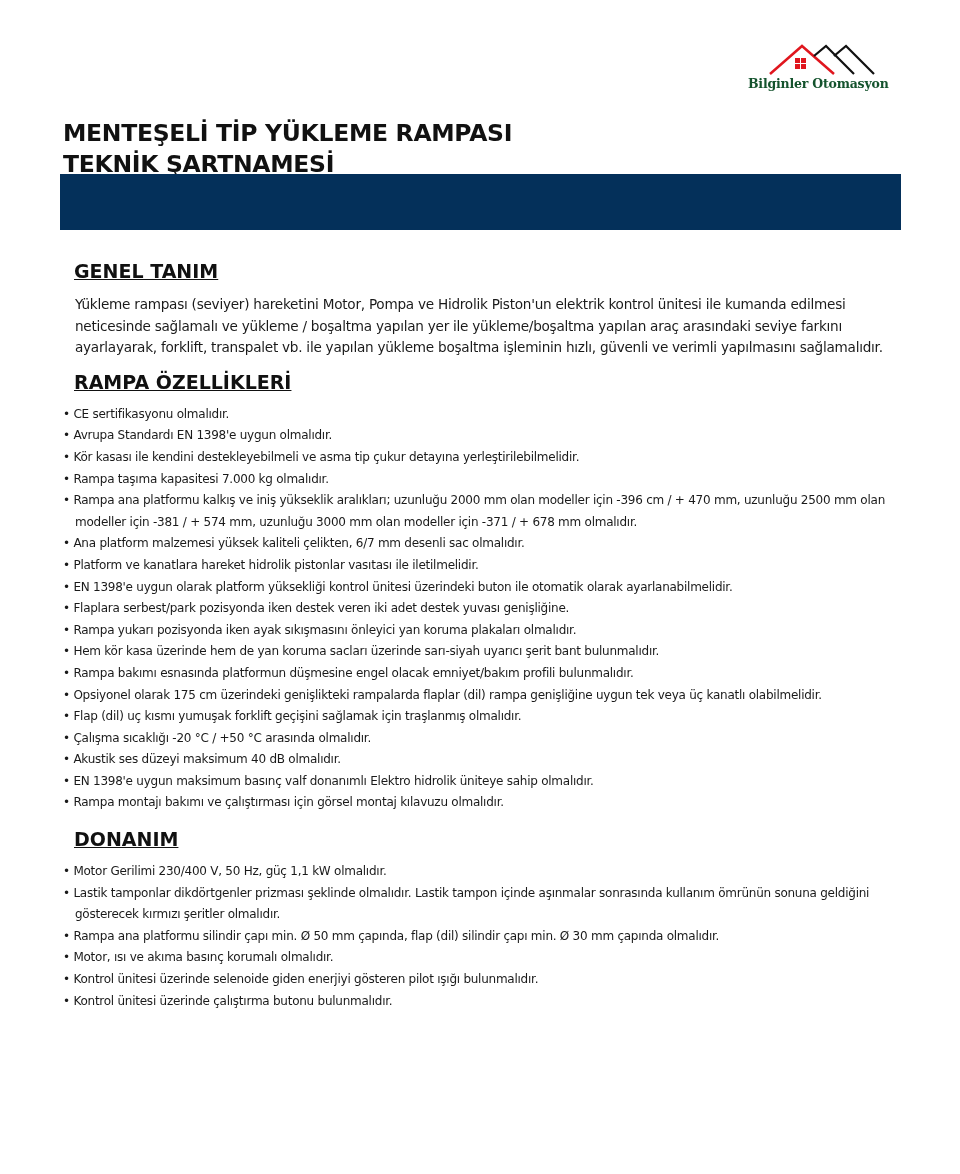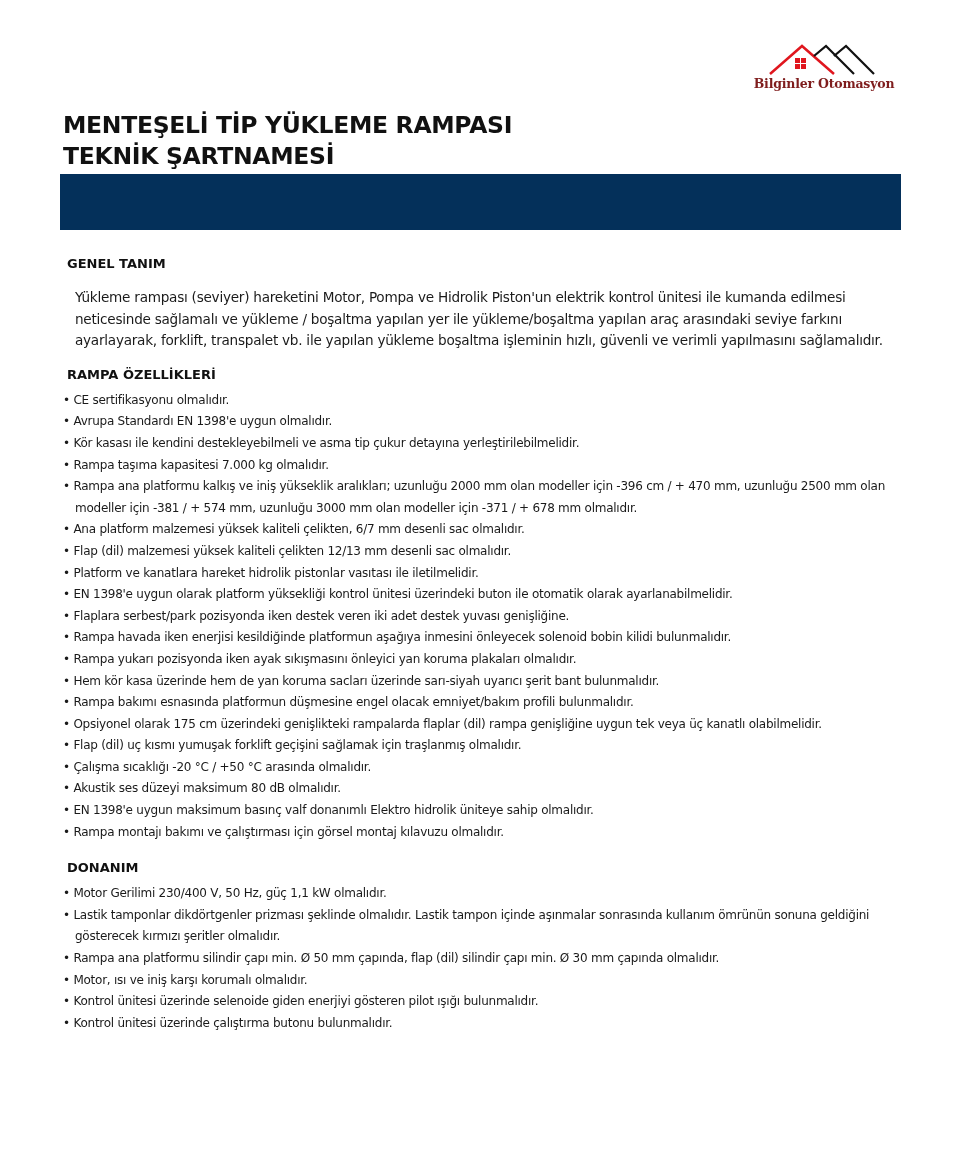--- a/index.html
+++ b/index.html
@@ -1,27 +1,27 @@
 <!DOCTYPE html>
 <html><head>
 <meta charset="utf-8">
 <style>
   html, body { margin: 0; padding: 0; background: #ffffff; }
   body { width: 960px; height: 1174px; position: relative; overflow: hidden;
          font-family: "DejaVu Sans", sans-serif; color: #1a1a1a; }
   .logo { position: absolute; left: 748px; top: 40px; width: 152px; height: 55px; }
   .logo svg { position: absolute; left: 20px; top: 0; }
-  .logo-text { position: absolute; left: 0; top: 36px; width: 152px; text-align: center;
+  .logo-text { position: absolute; left: 0; top: 36px; width: 152px; text-align: left;
                font-family: "DejaVu Serif", serif; font-weight: bold; font-size: 12.5px;
-               color: #7f1d1d; letter-spacing: -0.2px; white-space: nowrap; }
-  .title { position: absolute; left: 63px; top: 110px; font-weight: bold; font-size: 23.5px;
+               color: #14532d; letter-spacing: -0.2px; white-space: nowrap; }
+  .title { position: absolute; left: 63px; top: 118px; font-weight: bold; font-size: 23.5px;
            line-height: 31px; color: #111; letter-spacing: -0.3px; }
   .banner { position: absolute; left: 60px; top: 174px; width: 841px; height: 56px; background: #04305a; }
   .content { position: absolute; left: 63px; top: 249px; width: 860px; }
-  h2 { margin: 4px; font-size: 13px; font-weight: bold; line-height: 22px; color: #111; }
+  h2 { margin: 11px; font-size: 19px; font-weight: bold; line-height: 22px; color: #111; text-decoration: underline; }
   .para { font-size: 13.6px; line-height: 21.6px; margin: 12px; letter-spacing: -0.25px; }
   ul { list-style: none; margin: 0; padding: 0; }
   li { font-size: 12px; line-height: 21.6px; padding-left: 12px; text-indent: -12px; letter-spacing: -0.25px; }
   li::before { content: "• "; }
   .sec2 { margin-top: 12px; }
   .sec3 { margin-top: 14px; }
 </style>
 </head>
 <body>
 
@@ -53,41 +53,39 @@
 
   <section class="sec2">
     <h2>RAMPA ÖZELLİKLERİ</h2>
     <ul id="features-list">
         <li>CE sertifikasyonu olmalıdır.</li>
         <li>Avrupa Standardı EN 1398'e uygun olmalıdır.</li>
         <li>Kör kasası ile kendini destekleyebilmeli ve asma tip çukur detayına yerleştirilebilmelidir.</li>
         <li>Rampa taşıma kapasitesi 7.000 kg olmalıdır.</li>
         <li>Rampa ana platformu kalkış ve iniş yükseklik aralıkları; uzunluğu 2000 mm olan modeller için -396 cm / + 470 mm, uzunluğu 2500 mm olan modeller için -381 / + 574 mm, uzunluğu 3000 mm olan modeller için -371 / + 678 mm olmalıdır.</li>
         <li>Ana platform malzemesi yüksek kaliteli çelikten, 6/7 mm desenli sac olmalıdır.</li>
-        <li>Flap (dil) malzemesi yüksek kaliteli çelikten 12/13 mm desenli sac olmalıdır.</li>
         <li>Platform ve kanatlara hareket hidrolik pistonlar vasıtası ile iletilmelidir.</li>
         <li>EN 1398'e uygun olarak platform yüksekliği kontrol ünitesi üzerindeki buton ile otomatik olarak ayarlanabilmelidir.</li>
         <li>Flaplara serbest/park pozisyonda iken destek veren iki adet destek yuvası genişliğine.</li>
-        <li>Rampa havada iken enerjisi kesildiğinde platformun aşağıya inmesini önleyecek solenoid bobin kilidi bulunmalıdır.</li>
         <li>Rampa yukarı pozisyonda iken ayak sıkışmasını önleyici yan koruma plakaları olmalıdır.</li>
         <li>Hem kör kasa üzerinde hem de yan koruma sacları üzerinde sarı-siyah uyarıcı şerit bant bulunmalıdır.</li>
         <li>Rampa bakımı esnasında platformun düşmesine engel olacak emniyet/bakım profili bulunmalıdır.</li>
         <li>Opsiyonel olarak 175 cm üzerindeki genişlikteki rampalarda flaplar (dil) rampa genişliğine uygun tek veya üç kanatlı olabilmelidir.</li>
         <li>Flap (dil) uç kısmı yumuşak forklift geçişini sağlamak için traşlanmış olmalıdır.</li>
         <li>Çalışma sıcaklığı -20 °C / +50 °C arasında olmalıdır.</li>
-        <li>Akustik ses düzeyi maksimum 80 dB olmalıdır.</li>
+        <li>Akustik ses düzeyi maksimum 40 dB olmalıdır.</li>
         <li>EN 1398'e uygun maksimum basınç valf donanımlı Elektro hidrolik üniteye sahip olmalıdır.</li>
         <li>Rampa montajı bakımı ve çalıştırması için görsel montaj kılavuzu olmalıdır.</li>
       </ul>
   </section>
 
   <section class="sec3">
     <h2>DONANIM</h2>
     <ul id="equipment-list">
         <li>Motor Gerilimi 230/400 V, 50 Hz, güç 1,1 kW olmalıdır.</li>
         <li>Lastik tamponlar dikdörtgenler prizması şeklinde olmalıdır. Lastik tampon içinde aşınmalar sonrasında kullanım ömrünün sonuna geldiğini gösterecek kırmızı şeritler olmalıdır.</li>
         <li>Rampa ana platformu silindir çapı min. Ø 50 mm çapında, flap (dil) silindir çapı min. Ø 30 mm çapında olmalıdır.</li>
-        <li>Motor, ısı ve iniş karşı korumalı olmalıdır.</li>
+        <li>Motor, ısı ve akıma basınç korumalı olmalıdır.</li>
         <li>Kontrol ünitesi üzerinde selenoide giden enerjiyi gösteren pilot ışığı bulunmalıdır.</li>
         <li>Kontrol ünitesi üzerinde çalıştırma butonu bulunmalıdır.</li>
       </ul>
   </section>
 </div>
 
 </body></html>

